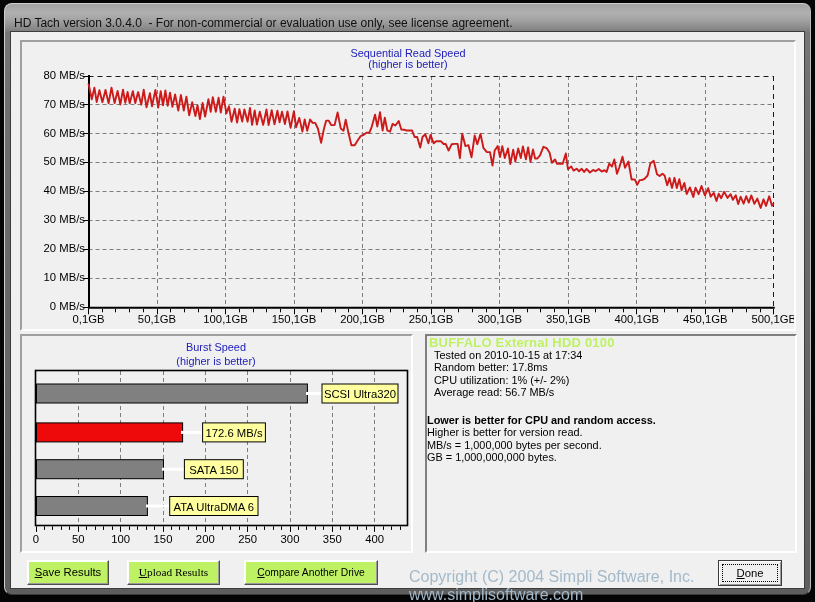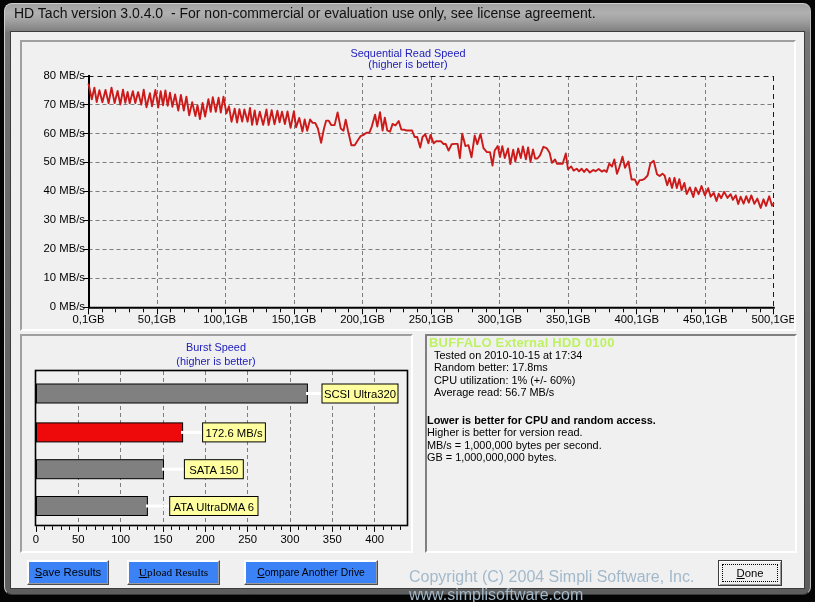--- a/index.html
+++ b/index.html
@@ -1,32 +1,32 @@
 <!DOCTYPE html>
 <html><head><meta charset="utf-8"><style>
 * { margin:0; padding:0; box-sizing:border-box; }
 html,body { width:815px; height:602px; background:#050505; overflow:hidden;
   font-family:"Liberation Sans", sans-serif; }
 .win { position:absolute; left:4px; top:3px; width:807px; height:592px; border-radius:8px;
   background: linear-gradient(180deg,#a2a2a2 0px,#b0b0b0 9px,#a2a2a2 16px,#8a8a8a 24px,#777777 29px,#707070 90px,#686868 300px,#5e5e5e 100%);
   border:1px solid #cfcfcf; border-bottom-color:#3a3a3a; border-right-color:#bdbdbd; }
-.title { position:absolute; left:9px; top:1px; font-size:14px; color:#101010; white-space:pre; }
+.title { position:absolute; left:9px; top:12px; font-size:12px; color:#101010; white-space:pre; }
 .client { position:absolute; left:10px; top:31px; width:795px; height:558px;
   background:#f0f0f0; border:1px solid #3c3c3c; }
 .panel-sunk { position:absolute; border:2px solid; border-color:#a0a0a0 #ffffff #ffffff #a0a0a0; }
 .panel-info { position:absolute; border:2px solid; border-color:#808080 #ffffff #ffffff #808080; }
 svg { position:absolute; }
 .gd { stroke:#7d7d7d; stroke-width:1; stroke-dasharray:4 3; }
 .gbd { stroke:#1a1a1a; stroke-width:1; stroke-dasharray:5 4; }
 .ax1 { stroke:#000; stroke-width:1; }
 .ax2 { stroke:#000; stroke-width:2; }
 .tl { font-family:"Liberation Sans",sans-serif; font-size:11.3px; fill:#000; }
 .ctitle { font-family:"Liberation Sans",sans-serif; font-size:10.9px; fill:#2121bb; }
 .info { position:absolute; font-size:10.9px; color:#000; white-space:pre; }
-.btn { position:absolute; height:25px; background:#3b82f6; text-align:center;
+.btn { position:absolute; height:25px; background:#bef264; text-align:center;
   font-size:11.3px; color:#000; line-height:23px; white-space:nowrap;
   border:1px solid; border-color:#ffffff #4e4e4e #4e4e4e #ffffff;
   box-shadow: inset -1px -1px 0 #9b9b9b, inset 1px 1px 0 #fdfdfd; }
 .done-outer { position:absolute; left:718px; top:560px; width:64px; height:26px;
   border:1px solid #3c3c3c; background:#f0f0f0;
   box-shadow: inset 1px 1px 0 #ffffff, inset -1px -1px 0 #9b9b9b; }
 .done-inner { position:absolute; left:3px; top:3px; right:3px; bottom:3px;
   border:1px dotted #000; text-align:center; font-size:11.3px; line-height:16px; }
 .copy { position:absolute; left:397px; top:568px; font-size:16px; color:#a3b9ca;margin-left:12px; }
 </style></head>
@@ -224,21 +224,21 @@
 <text x="247.6" y="543" class="tl" text-anchor="middle">250</text>
 <text x="290.0" y="543" class="tl" text-anchor="middle">300</text>
 <text x="332.3" y="543" class="tl" text-anchor="middle">350</text>
 <text x="374.6" y="543" class="tl" text-anchor="middle">400</text>
 </svg>
 
 <div class="panel-info" style="left:425px; top:334px; width:372px; height:219px;"></div>
 <div class="info" style="left:429px; top:335px; font-weight:bold; color:#bef264; font-size:13px; letter-spacing:0.2px;">BUFFALO External HDD 0100</div>
 <div class="info" style="left:434px; top:348.5px;">Tested on 2010-10-15 at 17:34</div>
 <div class="info" style="left:434px; top:361px;">Random better: 17.8ms</div>
-<div class="info" style="left:434px; top:373.5px;">CPU utilization: 1% (+/- 60%)</div>
+<div class="info" style="left:434px; top:373.5px;">CPU utilization: 1% (+/- 2%)</div>
 <div class="info" style="left:434px; top:386px;">Average read: 56.7 MB/s</div>
 <div class="info" style="left:427px; top:413.5px;font-weight:bold;">Lower is better for CPU and random access.</div>
 <div class="info" style="left:427px; top:426px;">Higher is better for version read.</div>
 <div class="info" style="left:427px; top:438.5px;">MB/s = 1,000,000 bytes per second.</div>
 <div class="info" style="left:427px; top:451px;">GB = 1,000,000,000 bytes.</div>
 
 <div class="btn" style="left:27px; top:560px; width:82px;"><u>S</u>ave Results</div>
 <div class="btn" style="left:127px; top:560px; width:93px;font-family:Liberation Serif, serif;"><u>U</u>pload Results</div>
 <div class="btn" style="left:244px; top:560px; width:134px; font-size:10.3px;"><u>C</u>ompare Another Drive</div>
 <div class="copy">Copyright (C) 2004 Simpli Software, Inc. www.simplisoftware.com</div>

